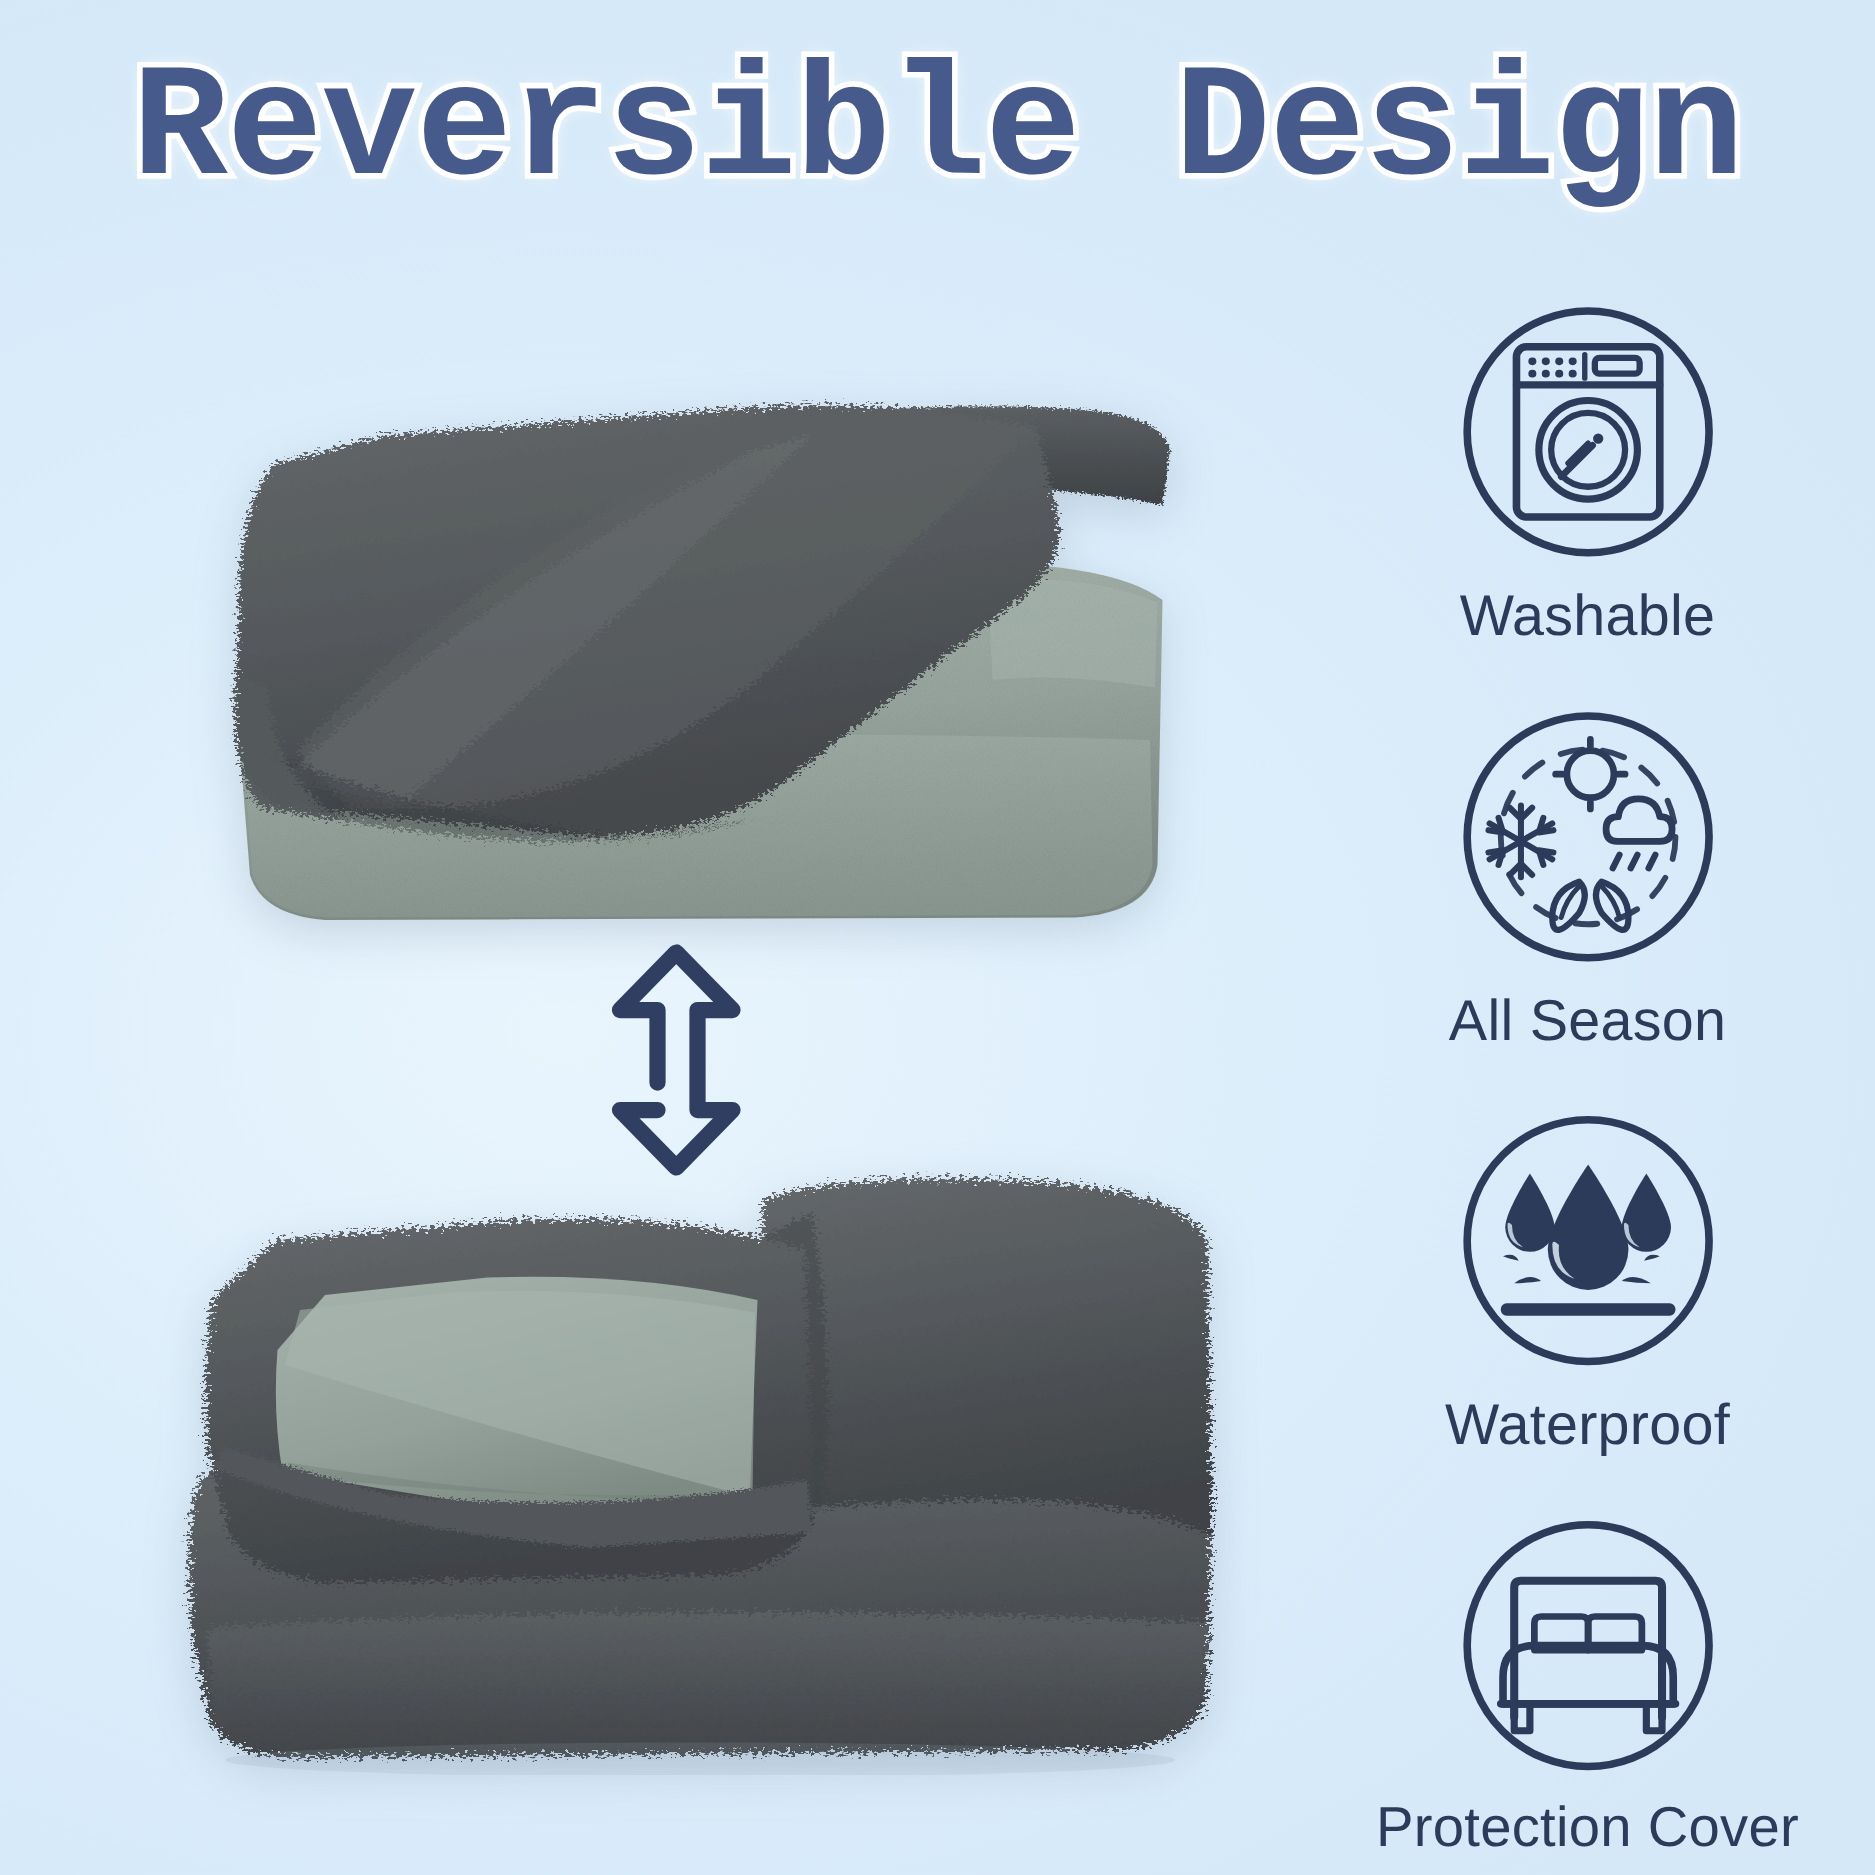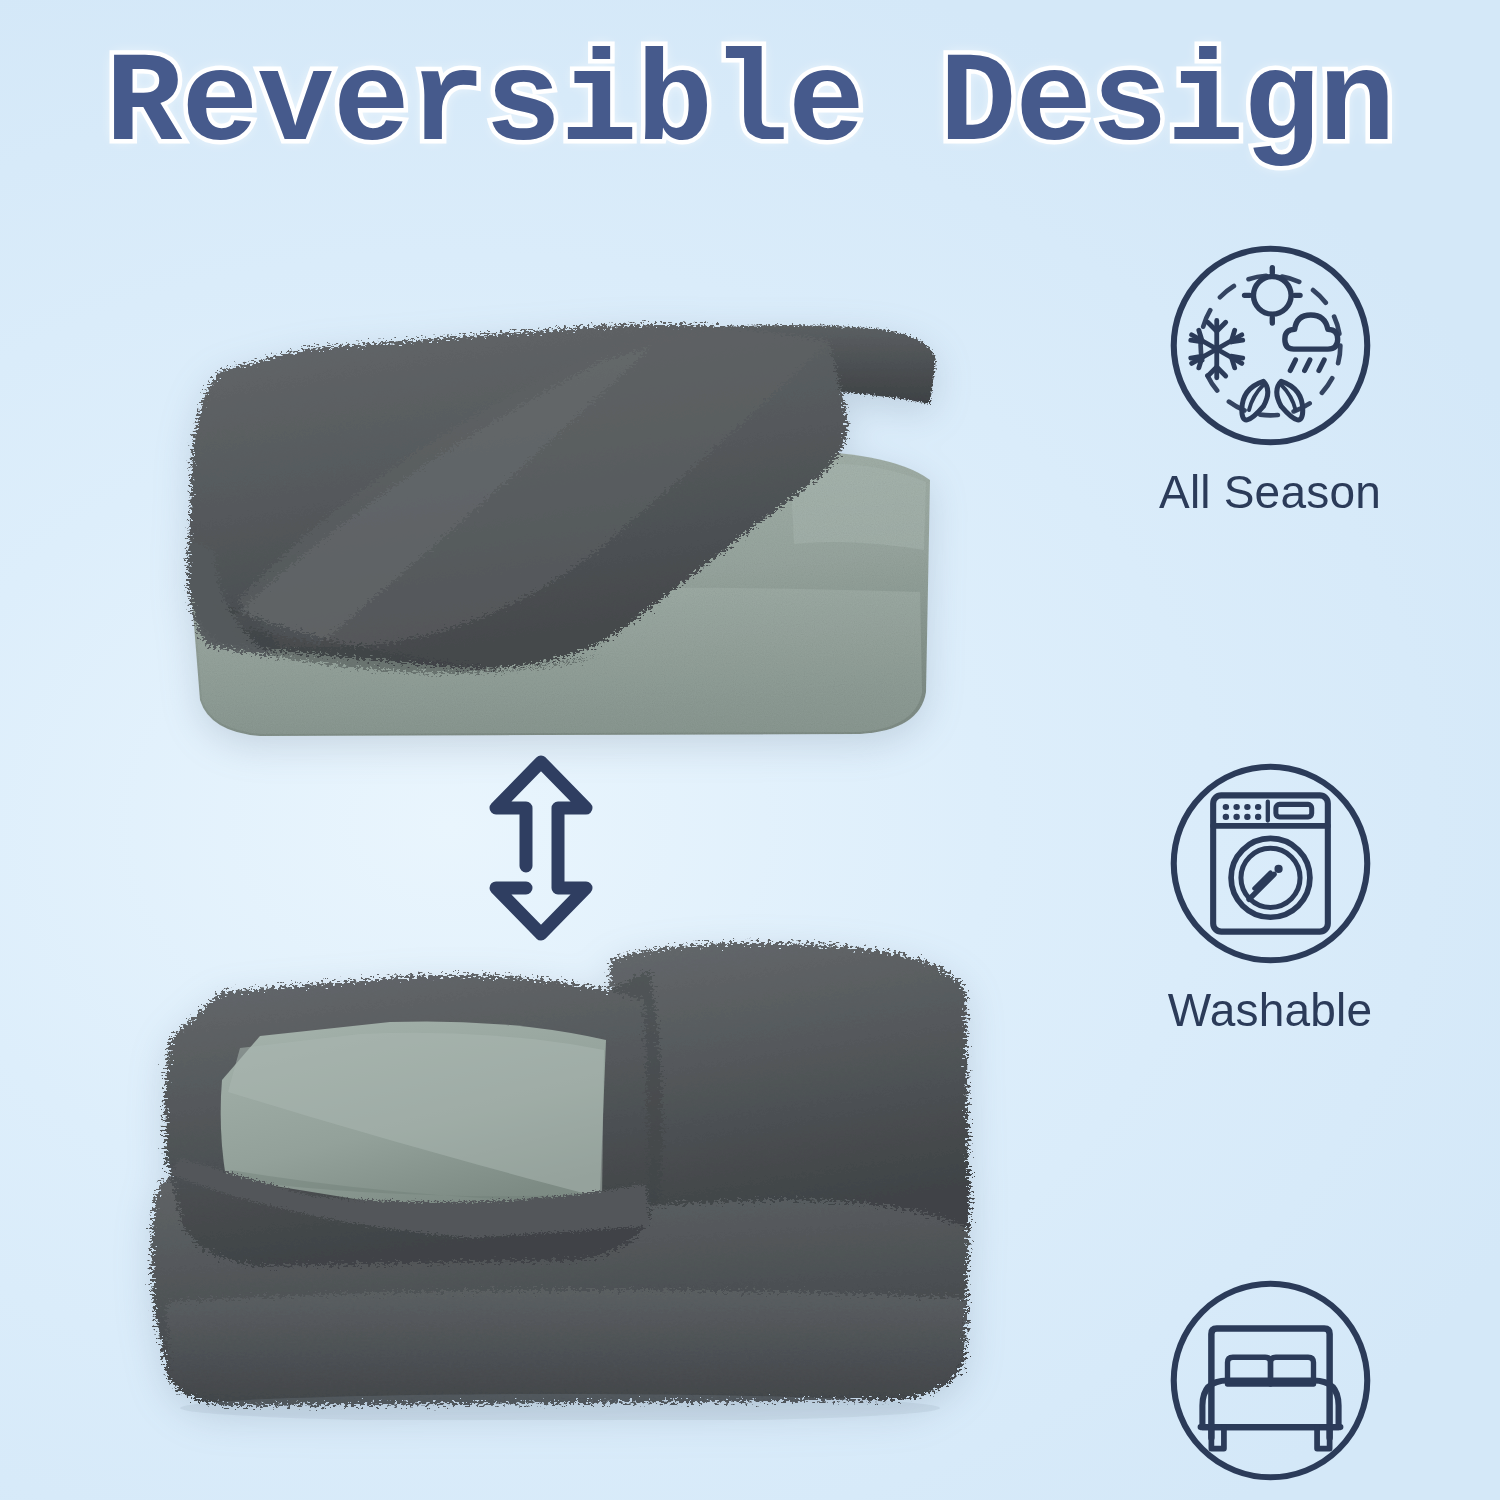--- a/index.html
+++ b/index.html
@@ -220,20 +220,44 @@
 
     <ellipse cx="450" cy="478" rx="380" ry="14" fill="#8fa3b4" opacity=".18"></ellipse>
   </svg>
 
   <div id="features">
 
     <div class="feature">
       <svg class="feature-icon" viewBox="0 0 120 120">
         <g fill="none" stroke="#2b3b59" stroke-width="3.2" stroke-linecap="round" stroke-linejoin="round">
           <circle cx="60" cy="60" r="54" stroke-width="3.4"></circle>
+          <rect x="28" y="22" width="64" height="76" rx="4.5" stroke-width="3.4"></rect>
+          <path d="M28 39 L92 39" stroke-width="3.2"></path>
+
+          <g stroke-width="2.6">
+            <path d="M35 28.5 h.2 M41 28.5 h.2 M47 28.5 h.2 M53 28.5 h.2" stroke-linecap="round" stroke-width="3.4"></path>
+            <path d="M35 34 h.2 M41 34 h.2 M47 34 h.2 M53 34 h.2" stroke-linecap="round" stroke-width="3.4"></path>
+          </g>
+          <rect x="63" y="27" width="20" height="7" rx="2" stroke-width="2.8"></rect>
+          <path d="M58.5 25.5 L58.5 36" stroke-width="2.4"></path>
+
+          <circle cx="60" cy="68" r="22" stroke-width="3.2"></circle>
+          <circle cx="60" cy="68" r="16.5" stroke-width="2.8"></circle>
+          <path d="M48 80 L62 66" stroke-width="3"></path>
+          <path d="M51 74 L60 65" stroke-width="2.4"></path>
+          <circle cx="64.5" cy="63" r="1.8" fill="#2b3b59" stroke-width="1"></circle>
+        </g>
+      </svg>
+      <div class="feature-label">Washable</div>
+    </div>
+
+    <div class="feature">
+      <svg class="feature-icon" viewBox="0 0 120 120">
+        <g fill="none" stroke="#2b3b59" stroke-width="3.2" stroke-linecap="round" stroke-linejoin="round">
+          <circle cx="60" cy="60" r="54" stroke-width="3.4"></circle>
 
           <circle cx="60" cy="60" r="39" stroke-width="2.6" stroke-dasharray="10 9" opacity=".95"></circle>
 
           <circle cx="61" cy="32" r="10.5" stroke-width="3"></circle>
           <path d="M61 16.5 L61 19.5 M61 44.5 L61 47.5
                    M45.5 32 L48.5 32 M73.5 32 L76.5 32" stroke-width="3"></path>
 
           <g stroke-width="2.7">
             <path d="M30 46 L30 78"></path>
             <path d="M16 54 L44 70"></path>
@@ -254,58 +278,59 @@
           <path d="M56 82 q-6 6 -8 14" stroke-width="2.2"></path>
           <path d="M66 80 q12 4 12 16 t-12 -2 q-5 -9 0 -14 Z" stroke-width="2.8"></path>
           <path d="M66 82 q6 6 8 14" stroke-width="2.2"></path>
         </g>
       </svg>
       <div class="feature-label">All Season</div>
     </div>
 
     <div class="feature">
       <svg class="feature-icon" viewBox="0 0 120 120">
-        <g fill="none" stroke="#2b3b59" stroke-width="3.2" stroke-linecap="round" stroke-linejoin="round">
-          <circle cx="60" cy="60" r="54" stroke-width="3.4"></circle>
-          <rect x="28" y="22" width="64" height="76" rx="4.5" stroke-width="3.4"></rect>
-          <path d="M28 39 L92 39" stroke-width="3.2"></path>
-
-          <g stroke-width="2.6">
-            <path d="M35 28.5 h.2 M41 28.5 h.2 M47 28.5 h.2 M53 28.5 h.2" stroke-linecap="round" stroke-width="3.4"></path>
-            <path d="M35 34 h.2 M41 34 h.2 M47 34 h.2 M53 34 h.2" stroke-linecap="round" stroke-width="3.4"></path>
-          </g>
-          <rect x="63" y="27" width="20" height="7" rx="2" stroke-width="2.8"></rect>
-          <path d="M58.5 25.5 L58.5 36" stroke-width="2.4"></path>
-
-          <circle cx="60" cy="68" r="22" stroke-width="3.2"></circle>
-          <circle cx="60" cy="68" r="16.5" stroke-width="2.8"></circle>
-          <path d="M48 80 L62 66" stroke-width="3"></path>
-          <path d="M51 74 L60 65" stroke-width="2.4"></path>
-          <circle cx="64.5" cy="63" r="1.8" fill="#2b3b59" stroke-width="1"></circle>
+        <circle cx="60" cy="60" r="54" fill="none" stroke="#2b3b59" stroke-width="3.4"></circle>
+
+        <path d="M60 26 C60 26 78 52 78 64 a18 18 0 0 1 -36 0 C42 52 60 26 60 26 Z" fill="#2b3b59"></path>
+        <path d="M47 62 q-1 10 7 15 q-10 -3 -10 -15 q0 -3 3 0 Z" fill="#dceaf7" opacity=".85"></path>
+
+        <path d="M34 30 C34 30 45 47 45 54 a11 11 0 0 1 -22 0 C23 47 34 30 34 30 Z" fill="#2b3b59"></path>
+        <path d="M26 53 q0 7 5 10 q-7 -2 -7 -10 q0 -2 2 0 Z" fill="#dceaf7" opacity=".8"></path>
+
+        <path d="M86 30 C86 30 97 47 97 54 a11 11 0 0 1 -22 0 C75 47 86 30 86 30 Z" fill="#2b3b59"></path>
+        <path d="M78 53 q0 7 5 10 q-7 -2 -7 -10 q0 -2 2 0 Z" fill="#dceaf7" opacity=".8"></path>
+
+        <g fill="#2b3b59">
+          <path d="M22 67 q5 -2 7 2 q-5 -1 -7 -2 Z"></path>
+          <path d="M27 79 q7 -5 12 -1 q-7 1 -12 1 Z"></path>
+          <path d="M92 67 q-5 -2 -7 2 q5 -1 7 -2 Z"></path>
+          <path d="M88 79 q-8 -5 -13 -1 q7 1 13 1 Z"></path>
         </g>
+
+        <rect x="21" y="88" width="78" height="5.5" rx="2.6" fill="#2b3b59"></rect>
       </svg>
-      <div class="feature-label">Washable</div>
+      <div class="feature-label">Waterproof</div>
     </div>
-
 
     <div class="feature">
       <svg class="feature-icon" viewBox="0 0 120 120">
         <g fill="none" stroke="#2b3b59" stroke-width="3.2" stroke-linecap="round" stroke-linejoin="round">
           <circle cx="60" cy="60" r="54" stroke-width="3.4"></circle>
 
           <path d="M27 92 L27 34 q0 -3 3 -3 L90 31 q3 0 3 3 L93 92" stroke-width="3.6"></path>
 
           <path d="M36 62 L36 50 q0 -3 3 -3 L57 47 q3 0 3 3 L60 62 Z" stroke-width="3"></path>
           <path d="M60 62 L60 50 q0 -3 3 -3 L81 47 q3 0 3 3 L84 62 Z" stroke-width="3"></path>
 
           <path d="M22 86 L22 74 q0 -14 14 -14 L84 60 q14 0 14 14 L98 86 Z" stroke-width="3.4"></path>
 
           <path d="M21 86 L99 86" stroke-width="3.4"></path>
 
           <path d="M27 86 L27 98 L34 98 L34 86" stroke-width="3.2"></path>
           <path d="M93 86 L93 98 L86 98 L86 86" stroke-width="3.2"></path>
         </g>
       </svg>
+      <div class="feature-label wide">Protection Cover</div>
     </div>
 
   </div>
 
 </div>
 
 </body></html>

